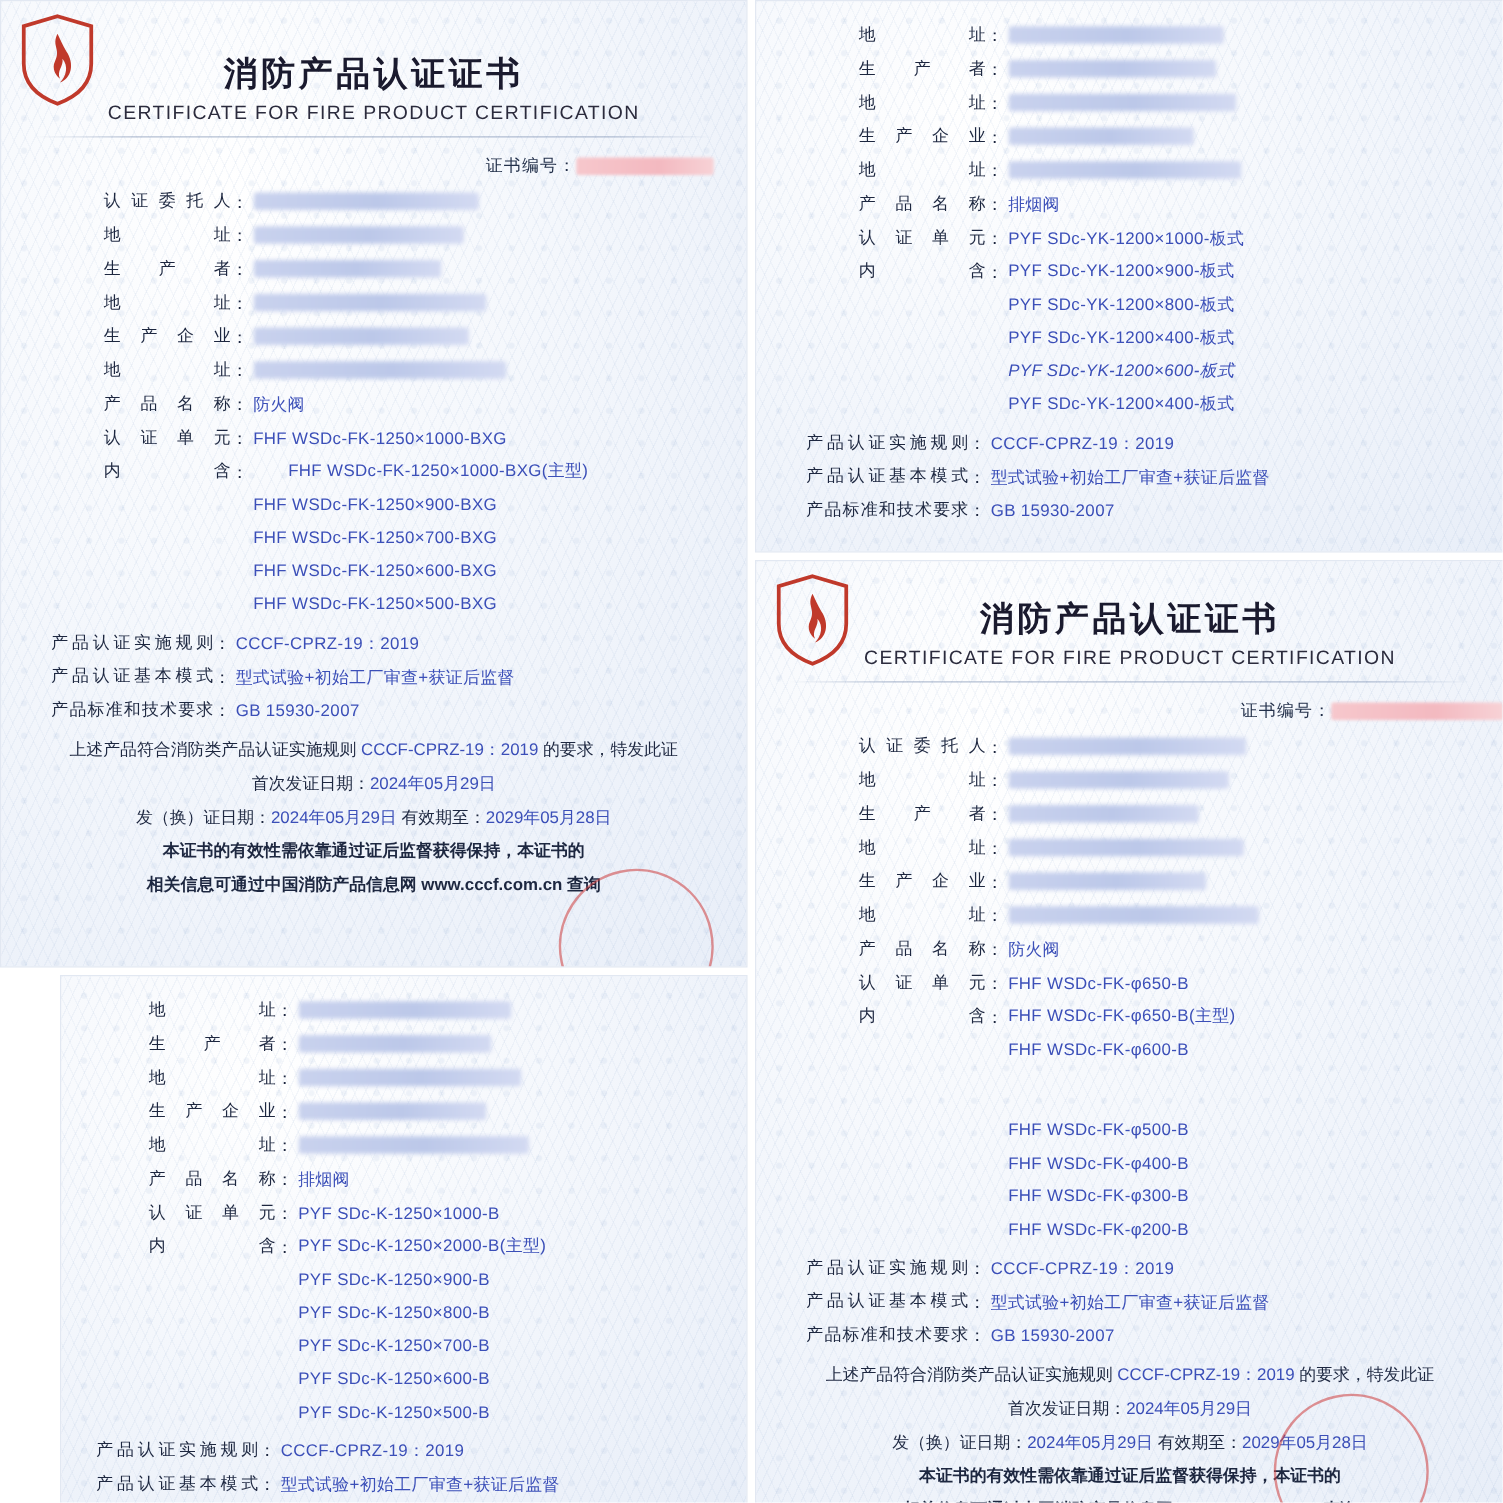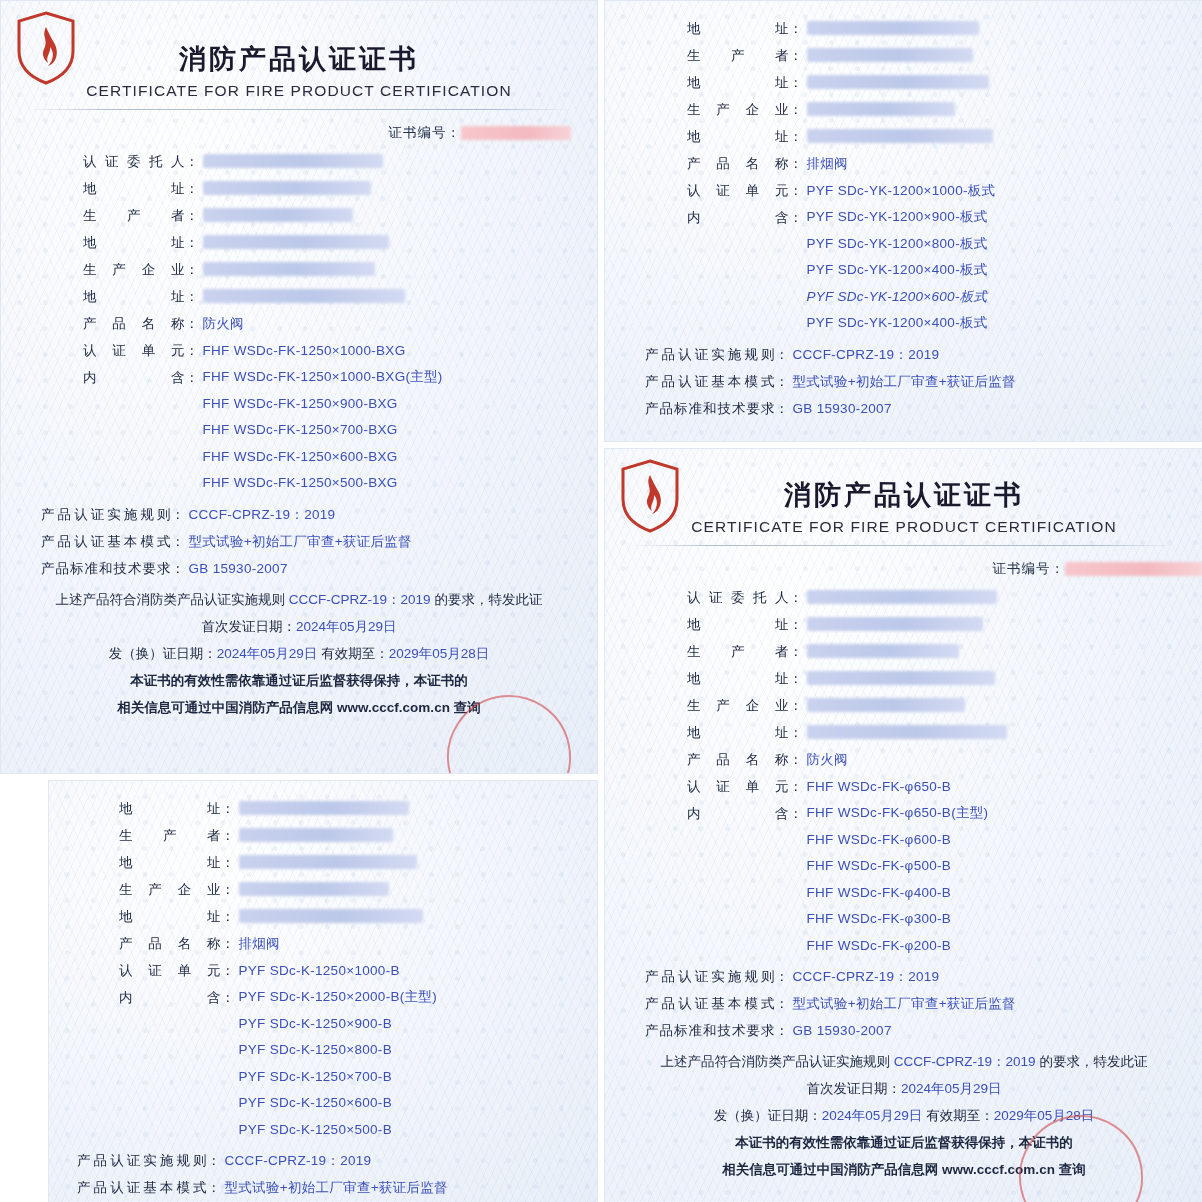--- a/index.html
+++ b/index.html
@@ -127,21 +127,21 @@
       </div>
       <div class="row">
         <span class="lbl" style="width:102px;">认 证 单 元</span>
         <span class="colon">：</span>
         <span class="val">FHF WSDc-FK-1250×1000-BXG</span>
       </div>
       <div class="row">
         <span class="lbl" style="width:102px;">内              含</span>
         <span class="colon">：</span>
         <span>
-          <span class="sub" style="display:block;">FHF WSDc-FK-1250×1000-BXG(主型)</span>
+          <span class="sub" style="display:block;margin-left:28px;">FHF WSDc-FK-1250×1000-BXG(主型)</span>
           <span class="sub" style="display:block;">FHF WSDc-FK-1250×900-BXG</span>
           <span class="sub" style="display:block;">FHF WSDc-FK-1250×700-BXG</span>
           <span class="sub" style="display:block;">FHF WSDc-FK-1250×600-BXG</span>
           <span class="sub" style="display:block;">FHF WSDc-FK-1250×500-BXG</span>
         </span>
       </div>
       <div class="row" style="margin-top:4px;">
         <span class="lbl" style="width:130px;margin-left:-42px;">产品认证实施规则</span>
         <span class="colon">：</span>
         <span class="val">CCCF-CPRZ-19：2019</span>
@@ -304,21 +304,21 @@
         <span class="lbl" style="width:102px;">认 证 单 元</span>
         <span class="colon">：</span>
         <span class="val">FHF WSDc-FK-φ650-B</span>
       </div>
       <div class="row">
         <span class="lbl" style="width:102px;">内              含</span>
         <span class="colon">：</span>
         <span>
           <span class="sub" style="display:block;">FHF WSDc-FK-φ650-B(主型)</span>
           <span class="sub" style="display:block;">FHF WSDc-FK-φ600-B</span>
-          <span class="sub" style="display:block;">FHF WSDc-FK-φ500-B</span>
+          <span class="sub" style="display:block;margin-top:38px;">FHF WSDc-FK-φ500-B</span>
           <span class="sub" style="display:block;">FHF WSDc-FK-φ400-B</span>
           <span class="sub" style="display:block;">FHF WSDc-FK-φ300-B</span>
           <span class="sub" style="display:block;">FHF WSDc-FK-φ200-B</span>
         </span>
       </div>
       <div class="row" style="margin-top:4px;">
         <span class="lbl" style="width:130px;margin-left:-42px;">产品认证实施规则</span>
         <span class="colon">：</span>
         <span class="val">CCCF-CPRZ-19：2019</span>
       </div>

